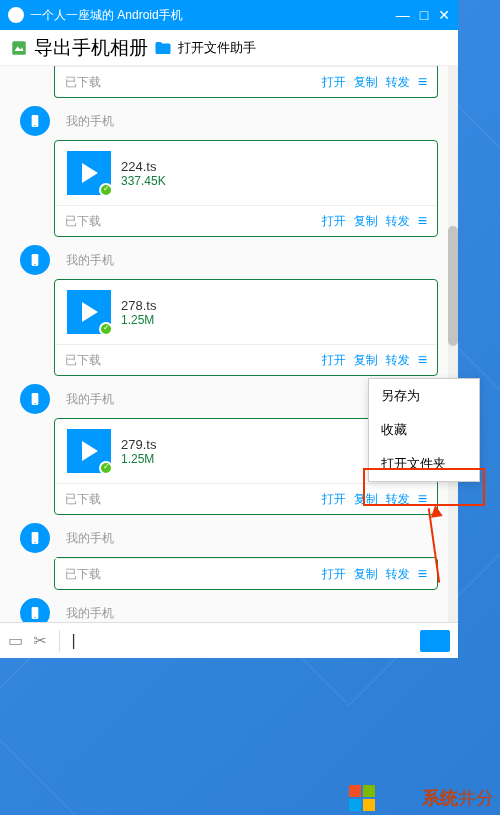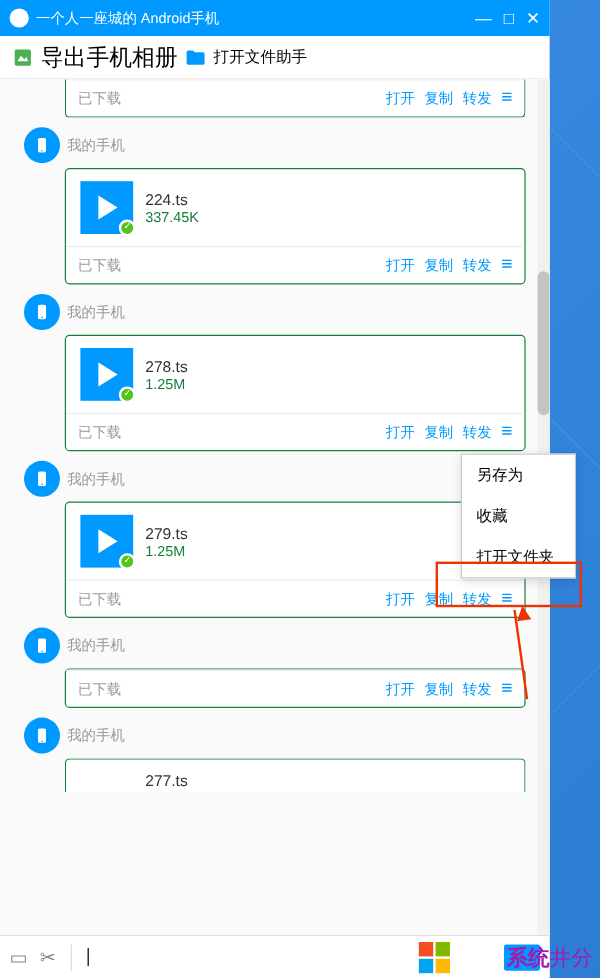--- a/index.html
+++ b/index.html
@@ -1,66 +1,66 @@
 <!DOCTYPE html>
 <html><head>
   <meta charset="utf-8">
   <style>
     * { margin: 0; padding: 0; box-sizing: border-box; font-family: "Microsoft YaHei", sans-serif; }
     body { width: 500px; height: 815px; background: linear-gradient(135deg, #3a8ee6 0%, #2d7dd4 100%); position: relative; overflow: hidden; }
     body::before { content: ''; position: absolute; width: 600px; height: 600px; border: 1px solid rgba(255,255,255,0.1); bottom: -200px; right: -200px; transform: rotate(45deg); }
     body::after { content: ''; position: absolute; width: 500px; height: 500px; border: 1px solid rgba(255,255,255,0.1); top: 100px; right: -100px; transform: rotate(45deg); }
-    .window { width: 458px; height: 815px; background: #fff; display: flex; flex-direction: column; position: relative; z-index: 2; }
+    .window { width: 458px; height: 658px; background: #fff; display: flex; flex-direction: column; position: relative; z-index: 2; }
     .titlebar { background: #09f; color: #fff; height: 30px; display: flex; align-items: center; padding: 0 8px; font-size: 12px; }
     .titlebar .win-controls { margin-left: auto; display: flex; gap: 10px; }
     .titlebar .win-controls span { cursor: pointer; font-size: 14px; }
     .penguin { width: 16px; height: 16px; background: #fff; border-radius: 50%; margin-right: 6px; }
     .toolbar { height: 36px; display: flex; align-items: center; padding: 0 10px; font-size: 13px; gap: 6px; border-bottom: 1px solid #eee; }
     .icon-sq { width: 18px; height: 18px; display: inline-block; }
     .folder-icon { color: #09f; }
     .scroll-area { flex: 1; overflow: hidden; position: relative; background: #fafafa; padding-left: 12px; }
     .scroll-content { padding: 0 10px 100px 0; position: relative; }
     .scrollbar-track { position: absolute; right: 0; top: 0; bottom: 0; width: 10px; background: #f0f0f0; }
     .scrollbar-thumb { position: absolute; right: 0; top: 160px; width: 10px; height: 120px; background: #c3c3c3; border-radius: 5px; }
     .msg-block { margin: 8px 0 0 0; }
-    .sender-row { display: flex; gap: 6px; padding-left: 8px; align-items: center; margin-top: 8px; }
+    .sender-row { display: flex; gap: 16px; padding-left: 8px; align-items: center; margin-top: 8px; }
     .avatar { width: 30px; height: 30px; background: #09f; border-radius: 50%; display: flex; align-items: center; justify-content: center; }
     .avatar svg { width: 16px; height: 16px; }
     .sender-name { color: #999; font-size: 12px; }
     .file-card { margin: 4px 10px 5px 42px; border: 1px solid #15803d; border-radius: 4px; background: #fff; }
     .file-top { display: flex; align-items: center; padding: 10px 12px; gap: 10px; }
     .play-icon { width: 44px; height: 44px; background: #09f; position: relative; }
     .play-icon::before { content: ''; position: absolute; left: 15px; top: 12px; border-left: 16px solid #fff; border-top: 10px solid transparent; border-bottom: 10px solid transparent; }
     .play-icon .check { position: absolute; bottom: -2px; right: -2px; width: 14px; height: 14px; background: #52c41a; border-radius: 50%; border: 2px solid #fff; }
     .play-icon .check::before { content: '✓'; color: #fff; font-size: 8px; position: absolute; left: 2px; top: -1px; }
     .file-info .fname { font-size: 13px; color: #333; }
     .file-info .fsize { font-size: 12px; color: #15803d; }
     .file-bottom { border-top: 1px solid #eee; display: flex; align-items: center; padding: 6px 10px; font-size: 12px; }
     .file-status { color: #999; flex: 1; }
     .file-actions { display: flex; gap: 8px; color: #09f; align-items: center; }
     .file-actions span { cursor: pointer; }
     .menu-icon { color: #09f; font-weight: bold; font-size: 16px; }
     .watermark { position: absolute; left: 130px; top: 390px; display: flex; align-items: center; opacity: 0.15; z-index: 0; pointer-events: none; }
     .watermark svg { width: 36px; height: 42px; }
     .watermark span { font-size: 28px; font-family: Arial; margin-left: 4px; color: #555; }
-    .context-menu { position: absolute; right: 20px; top: 378px; width: 96px; background: #fff; border: 1px solid #ccc; box-shadow: 0 2px 8px rgba(0,0,0,0.15); z-index: 10; }
+    .context-menu { position: absolute; right: 20px; top: 378px; width: 112px; background: #fff; border: 1px solid #ccc; box-shadow: 0 2px 8px rgba(0,0,0,0.15); z-index: 10; }
     .context-menu div { padding: 8px 12px; font-size: 13px; cursor: pointer; }
     .highlight-box { position: absolute; right: 15px; top: 468px; width: 122px; height: 38px; border: 2px solid #e30; z-index: 11; pointer-events: none; }
     .arrow-line { position: absolute; right: 65px; top: 508px; width: 2px; height: 75px; background: #e30; z-index: 11; transform: rotate(-8deg); }
     .arrow-head { position: absolute; right: 58px; top: 505px; border-bottom: 12px solid #e30; border-left: 6px solid transparent; border-right: 6px solid transparent; z-index: 11; transform: rotate(-8deg); }
     .bottom-bar { height: 36px; border-top: 1px solid #ddd; display: flex; align-items: center; padding: 0 8px; gap: 10px; font-size: 16px; color: #888; background: #fff; }
     .bottom-bar .divider { height: 22px; width: 1px; background: #ddd; margin: 0 2px; }
     .bottom-bar .send { margin-left: auto; width: 30px; height: 22px; background: #09f; border-radius: 2px; }
     .app-footer { position: absolute; bottom: 4px; right: 6px; display: flex; align-items: center; gap: 6px; z-index: 20; }
     .ms-logo { width: 26px; height: 26px; display: grid; grid-template-columns: 1fr 1fr; grid-template-rows: 1fr 1fr; gap: 2px; }
     .ms-logo div:nth-child(1) { background: #f25022; }
     .ms-logo div:nth-child(2) { background: #7fba00; }
     .ms-logo div:nth-child(3) { background: #00a4ef; }
     .ms-logo div:nth-child(4) { background: #ffb900; }
-    .footer-text { font-size: 18px; color: #a21caf; font-weight: 300; margin-left: 41px; }
+    .footer-text { font-size: 18px; color: #c2410c; font-weight: 300; margin-left: 41px; }
     .footer-text .bold { font-weight: 600; }
   </style>
 </head>
 <body>
 
 <div class="window">
   <div class="titlebar">
     <div class="penguin"></div>
     <span>一个人一座城的 Android手机</span>
     <div class="win-controls">

